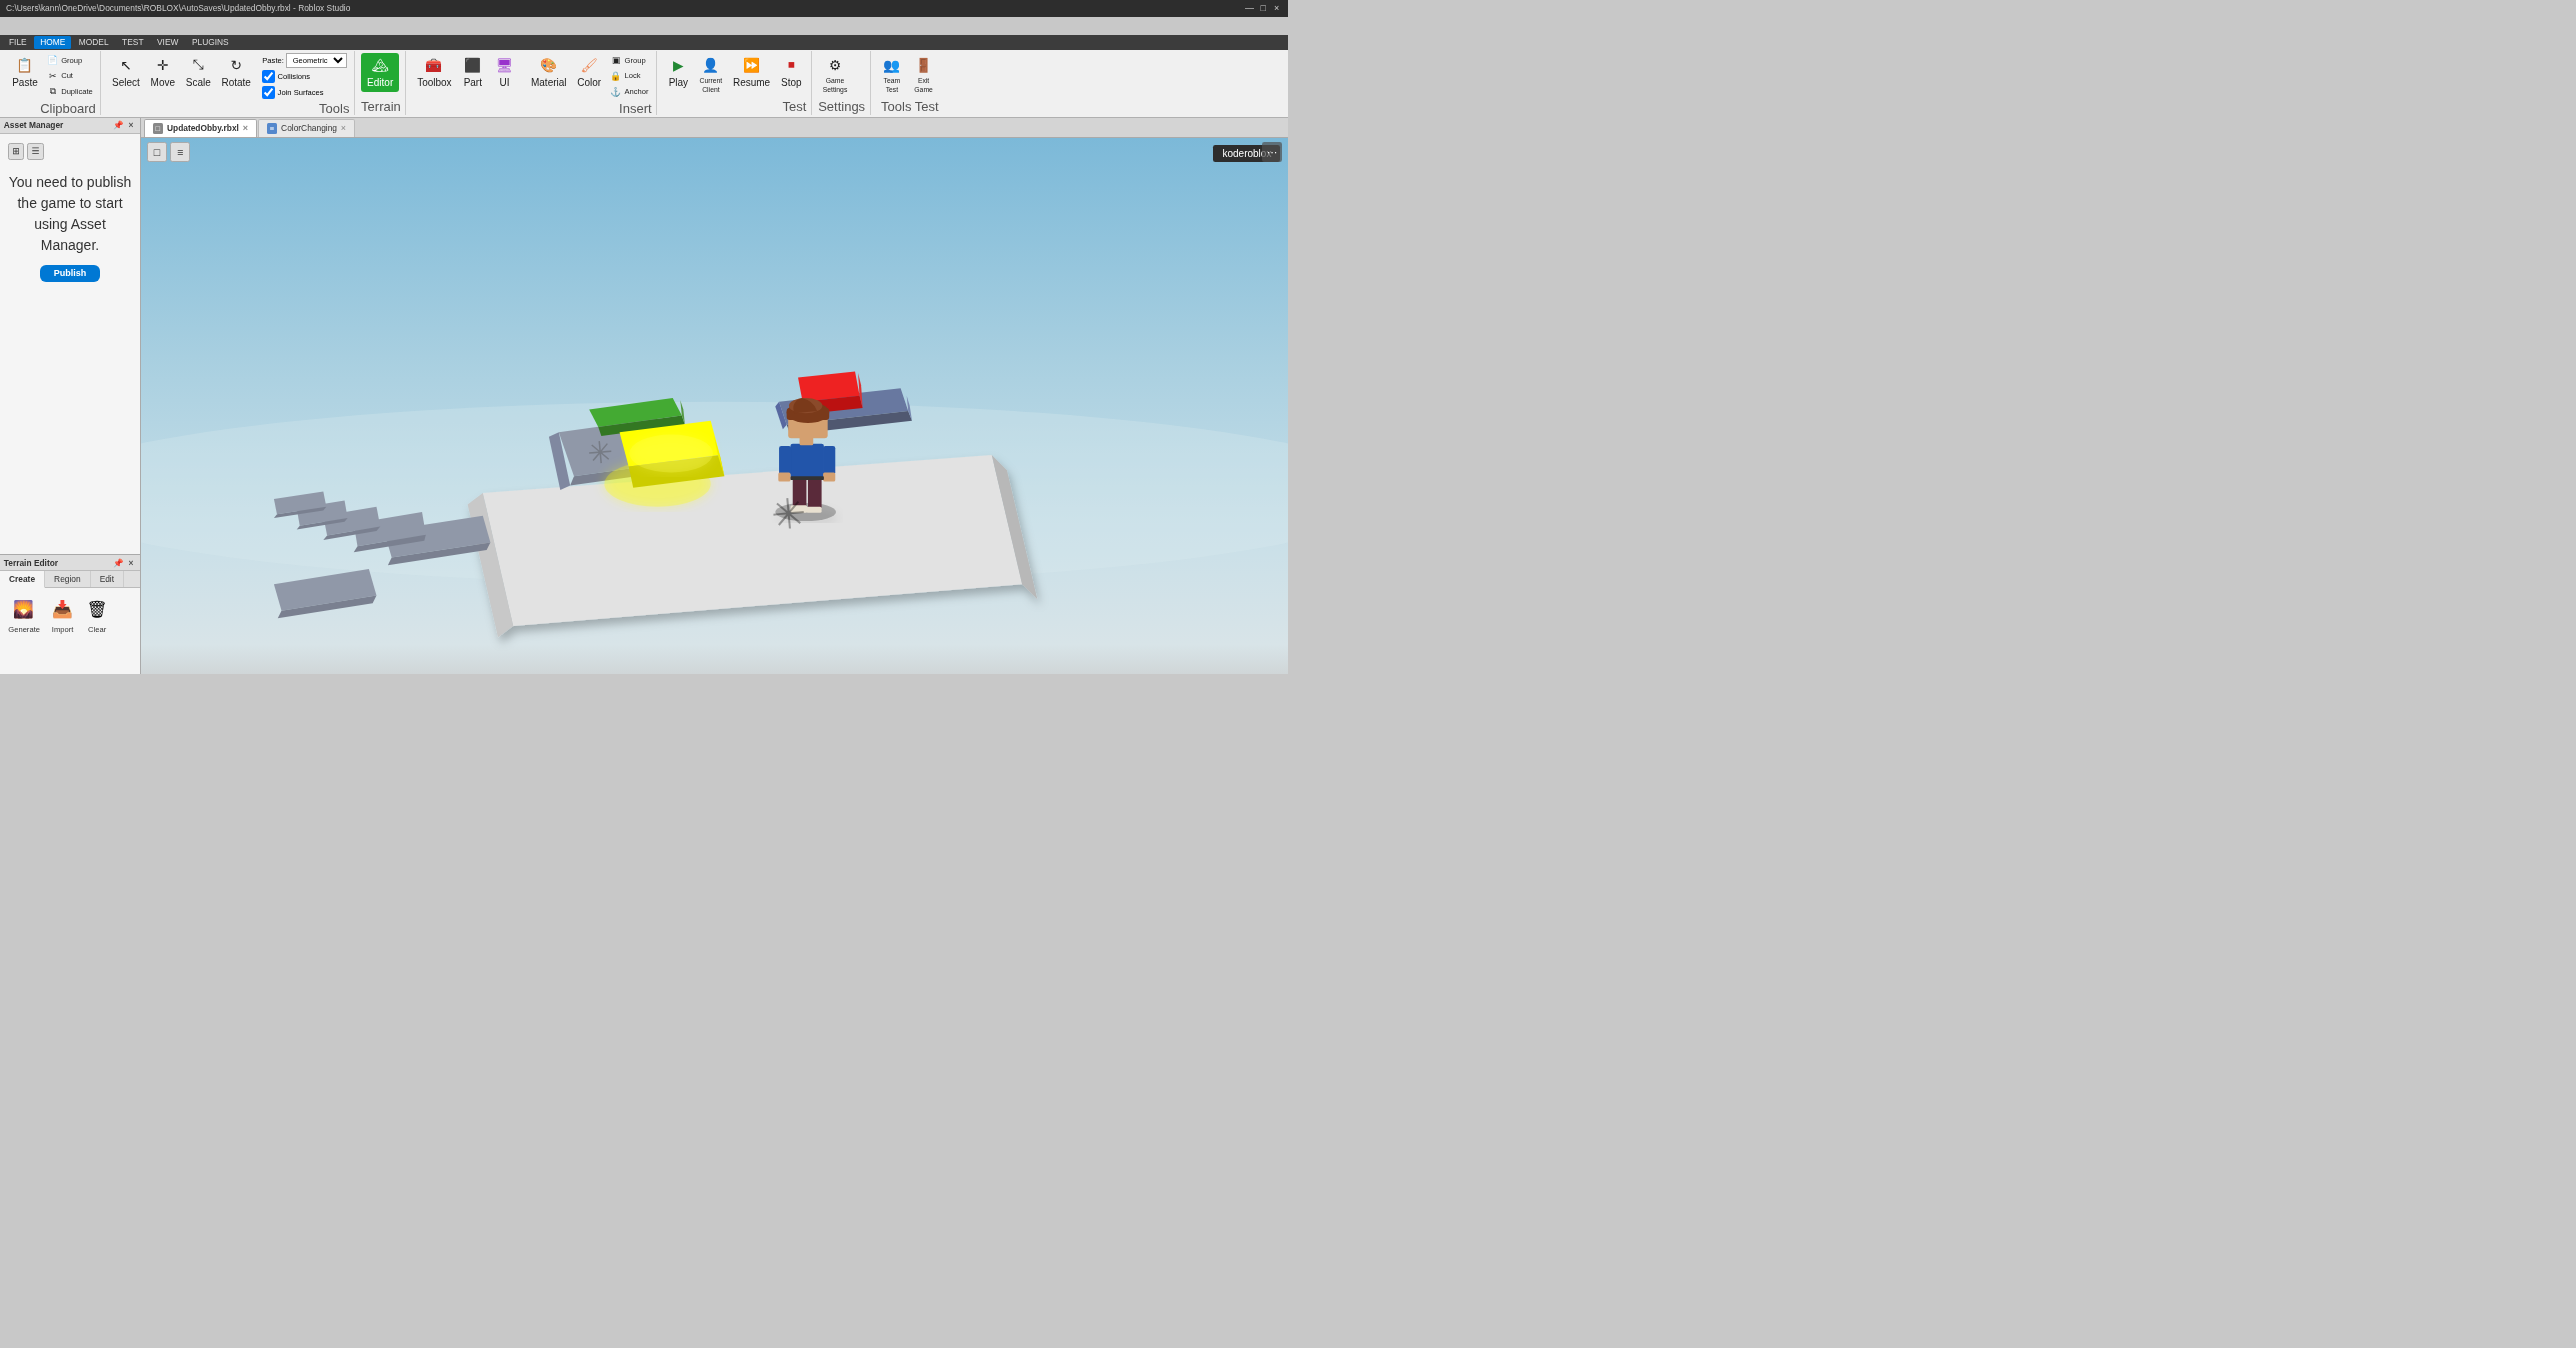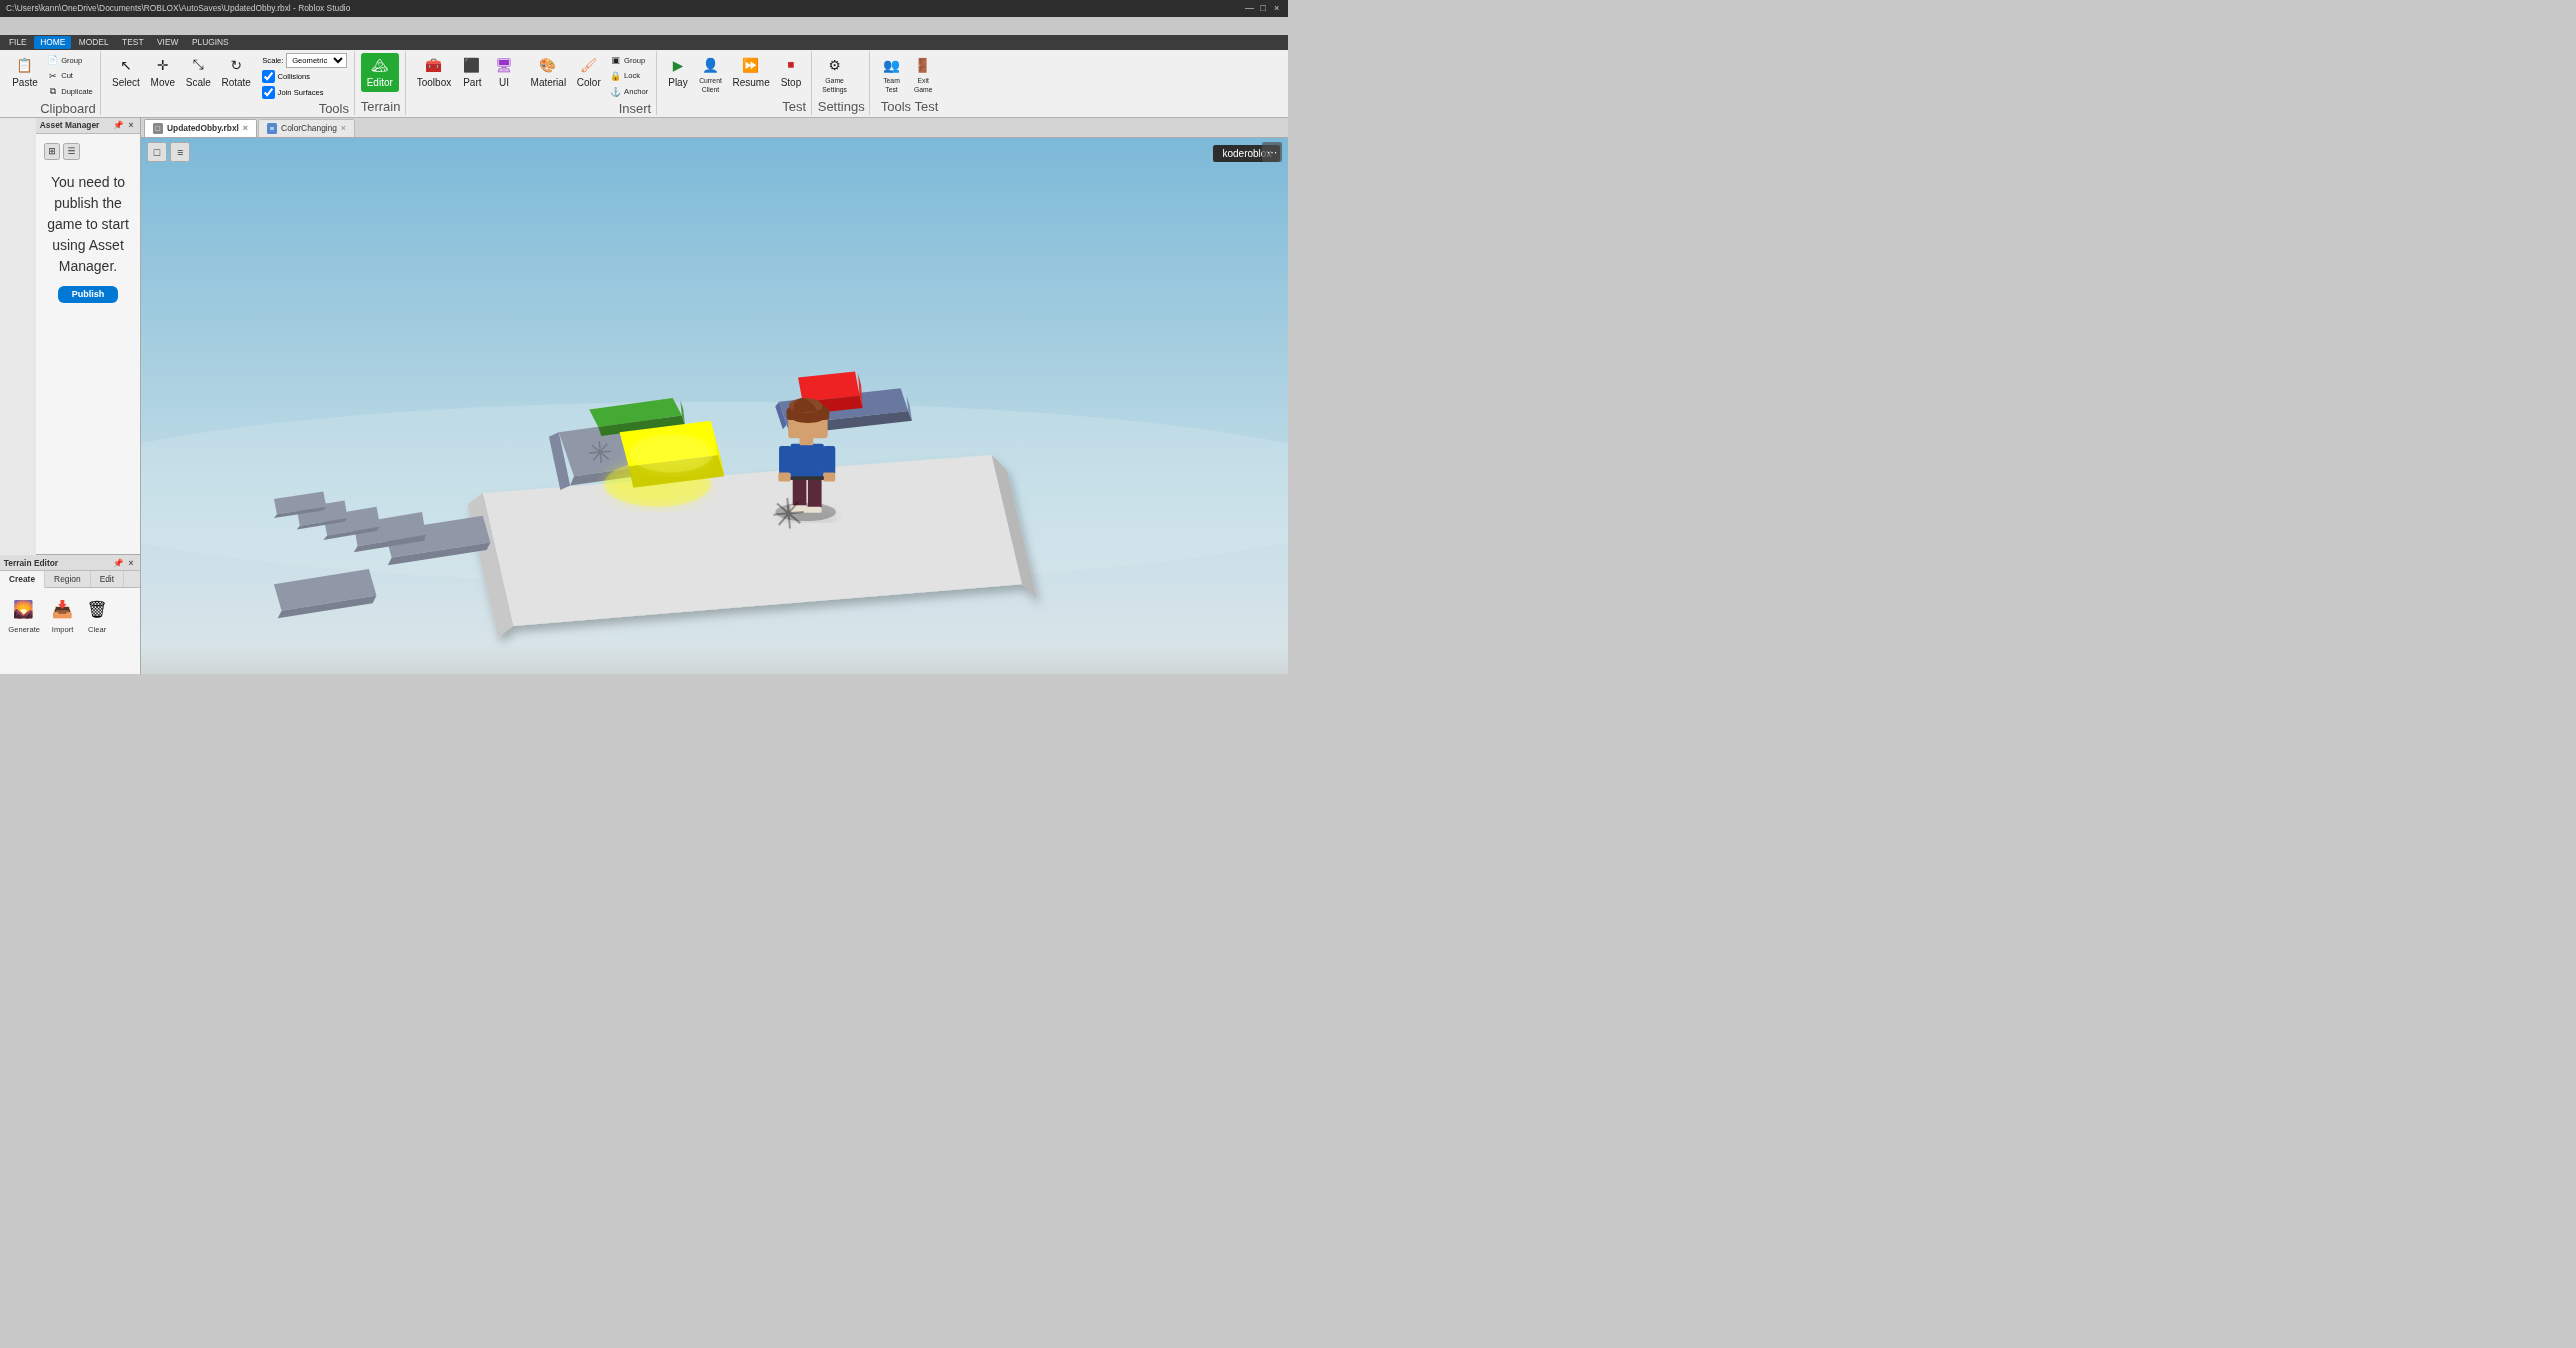--- a/index.html
+++ b/index.html
@@ -170,21 +170,20 @@
       background: #e8e8e8;
       border-right: 0.8px solid #aaa;
     }
 
     
     #asset-manager {
       background: #f5f5f5;
       border-bottom: 0.8px solid #aaa;
       padding: 0;
       flex: 1;
-      margin-left: 36px;
     }
     .panel-title-bar {
       display: flex;
       align-items: center;
       background: #ddd;
       padding: 2.3px 3.8px;
       border-bottom: 0.8px solid #bbb;
       font-size: 8.4px;
       font-weight: bold;
       color: #333;
@@ -479,21 +478,21 @@
       <div class="ribbon-btn">
         <div class="btn-icon">⤡</div>
         <div class="btn-label">Scale</div>
       </div>
       <div class="ribbon-btn">
         <div class="btn-icon">↻</div>
         <div class="btn-label">Rotate</div>
       </div>
       <div class="ribbon-col" style="margin-left:3px;">
         <div class="mode-selector">
-          <span>Scale:</span>
+          <span>Paste:</span>
           <select>
             <option>Geometric</option>
             <option>Precise</option>
           </select>
         </div>
         <div class="checkbox-row">
           <input type="checkbox" checked="" style="">
           <span>Collisions</span>
         </div>
         <div class="checkbox-row">

